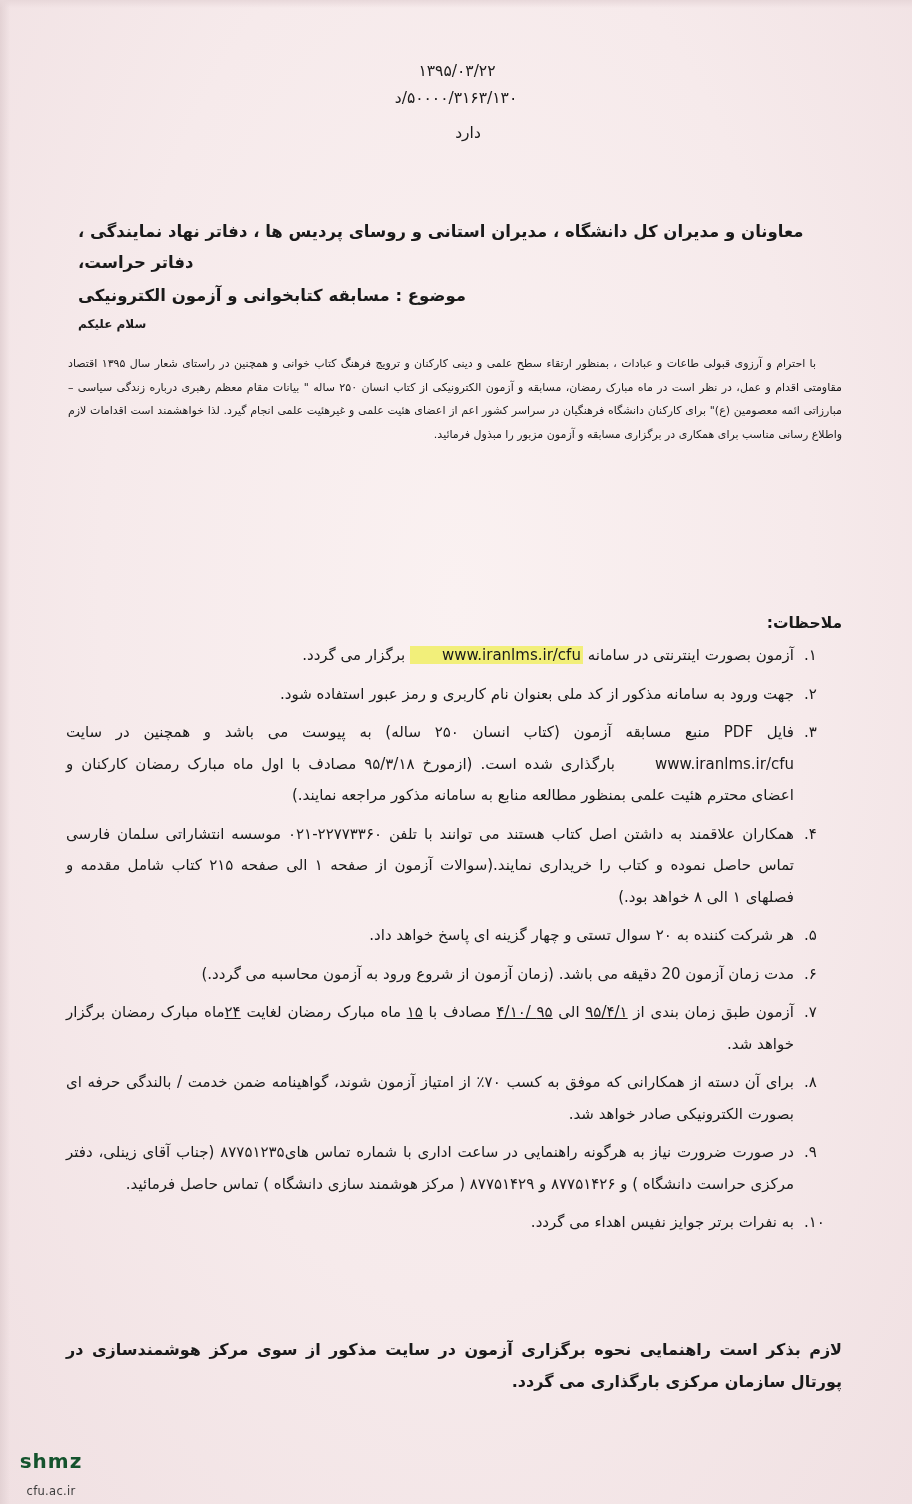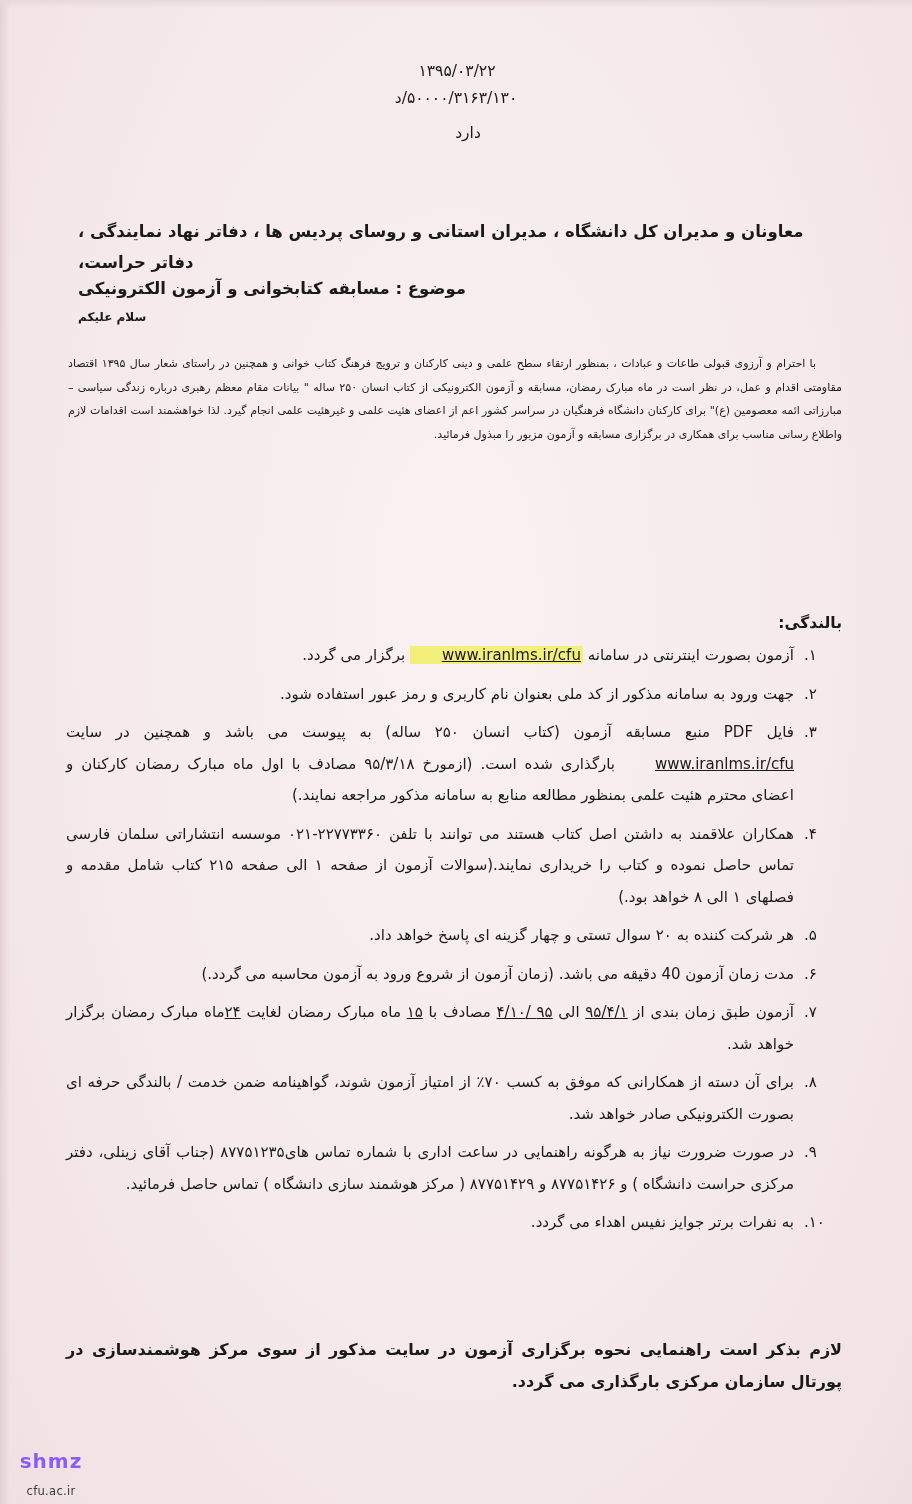--- a/index.html
+++ b/index.html
@@ -69,21 +69,21 @@
   }
   .addressee {
     font-size: 16.5px;
     font-weight: bold;
     line-height: 1.9;
     letter-spacing: -0.1px;
   }
   .subject {
     font-size: 16.5px;
     font-weight: bold;
-    margin-top: 0;
+    margin-top: 7px;
   }
   .salutation {
     font-size: 12px;
     font-weight: bold;
     margin-top: 12px;
   }
 
   
   .body-par {
     position: absolute;
@@ -125,21 +125,20 @@
     text-align: left;
     padding-left: 10px;
     font-size: 15px;
     white-space: nowrap;
   }
   .note-text {
     flex: 1 1 auto;
     text-align: justify;
   }
   .note-text .lnk {
-    text-decoration: underline;
     padding-left: 32px;
   }
   .hl {
     background: #f2ef7a;
     padding: 0 2px;
   }
   .uline { text-decoration: underline; }
 
   
   .closing {
@@ -196,21 +195,21 @@
     position: absolute;
     left: 8px;
     bottom: 6px;
     width: 86px;
     text-align: center;
   }
   .fs-logo {
     font-size: 20px;
     font-weight: bold;
     letter-spacing: 1px;
-    color: #8b5cf6;
+    color: #14532d;
     font-family: "DejaVu Sans", sans-serif;
     line-height: 1;
   }
   .fs-url {
     font-size: 11.5px;
     color: #3b3b3b;
     letter-spacing: 0.3px;
     margin-top: 13px;
   }
 </style>
@@ -232,21 +231,21 @@
   <div class="addr-block">
     <div class="addressee">معاونان و  مدیران کل دانشگاه ، مدیران استانی و روسای پردیس ها ،  دفاتر  نهاد نمایندگی ، دفاتر حراست،</div>
     <div class="subject">موضوع : مسابقه کتابخوانی و آزمون الکترونیکی</div>
     <div class="salutation">سلام علیکم</div>
   </div>
 
   <div class="body-par">
     <span class="lead">با احترام و آرزوی قبولی طاعات و عبادات ، بمنظور ارتقاء سطح علمی و دینی کارکنان و ترویج فرهنگ کتاب خوانی و همچنین در راستای شعار سال ۱۳۹۵ اقتصاد مقاومتی اقدام و عمل، در نظر است در ماه مبارک رمضان، مسابقه و آزمون الکترونیکی از کتاب انسان ۲۵۰ ساله " بیانات مقام معظم رهبری درباره زندگی سیاسی – مبارزاتی ائمه  معصومین (ع)" برای کارکنان دانشگاه فرهنگیان در سراسر کشور اعم از اعضای هئیت علمی و غیرهئیت علمی انجام گیرد.  لذا خواهشمند است اقدامات لازم واطلاع رسانی مناسب برای همکاری در  برگزاری مسابقه و آزمون مزبور را مبذول فرمائید.</span>
   </div>
 
-  <div class="notes-title">بالندگی:</div>
+  <div class="notes-title">ملاحظات:</div>
   <div class="notes" id="notes-list">
       <div class="note">
         <div class="note-num">۱.</div>
         <div class="note-text"><span>آزمون بصورت اینترنتی در سامانه </span><span class="lnk hl">www.iranlms.ir/cfu</span><span> برگزار می گردد.</span></div>
       </div>
       <div class="note">
         <div class="note-num">۲.</div>
         <div class="note-text"><span>جهت ورود به سامانه مذکور از کد ملی بعنوان نام کاربری و رمز عبور استفاده شود.</span></div>
       </div>
       <div class="note">
@@ -256,21 +255,21 @@
       <div class="note">
         <div class="note-num">۴.</div>
         <div class="note-text"><span>همکاران علاقمند به داشتن اصل کتاب هستند می توانند با تلفن ۲۲۷۷۳۳۶۰-۰۲۱ موسسه انتشاراتی سلمان فارسی تماس حاصل نموده و کتاب را خریداری نمایند.(سوالات آزمون از صفحه ۱ الی صفحه ۲۱۵ کتاب شامل مقدمه و فصلهای ۱ الی ۸ خواهد بود.)</span></div>
       </div>
       <div class="note">
         <div class="note-num">۵.</div>
         <div class="note-text"><span>هر شرکت کننده به ۲۰ سوال تستی و چهار گزینه ای پاسخ خواهد داد.</span></div>
       </div>
       <div class="note">
         <div class="note-num">۶.</div>
-        <div class="note-text"><span>مدت زمان آزمون 40 دقیقه می باشد. (زمان آزمون از شروع ورود به آزمون محاسبه می گردد.)</span></div>
+        <div class="note-text"><span>مدت زمان آزمون 20 دقیقه می باشد. (زمان آزمون از شروع ورود به آزمون محاسبه می گردد.)</span></div>
       </div>
       <div class="note">
         <div class="note-num">۷.</div>
         <div class="note-text"><span>آزمون طبق زمان بندی از </span><span class="uline">۹۵/۴/۱</span><span> الی </span><span class="uline">۹۵ /۴/۱۰</span><span> مصادف با </span><span class="uline">۱۵</span><span> ماه مبارک رمضان لغایت </span><span class="uline">۲۴</span><span>ماه مبارک رمضان برگزار خواهد شد.</span></div>
       </div>
       <div class="note">
         <div class="note-num">۸.</div>
         <div class="note-text"><span>برای آن دسته از همکارانی که موفق به کسب ۷۰٪ از امتیاز آزمون شوند، گواهینامه ضمن خدمت / بالندگی حرفه ای بصورت الکترونیکی صادر خواهد شد.</span></div>
       </div>
       <div class="note">

